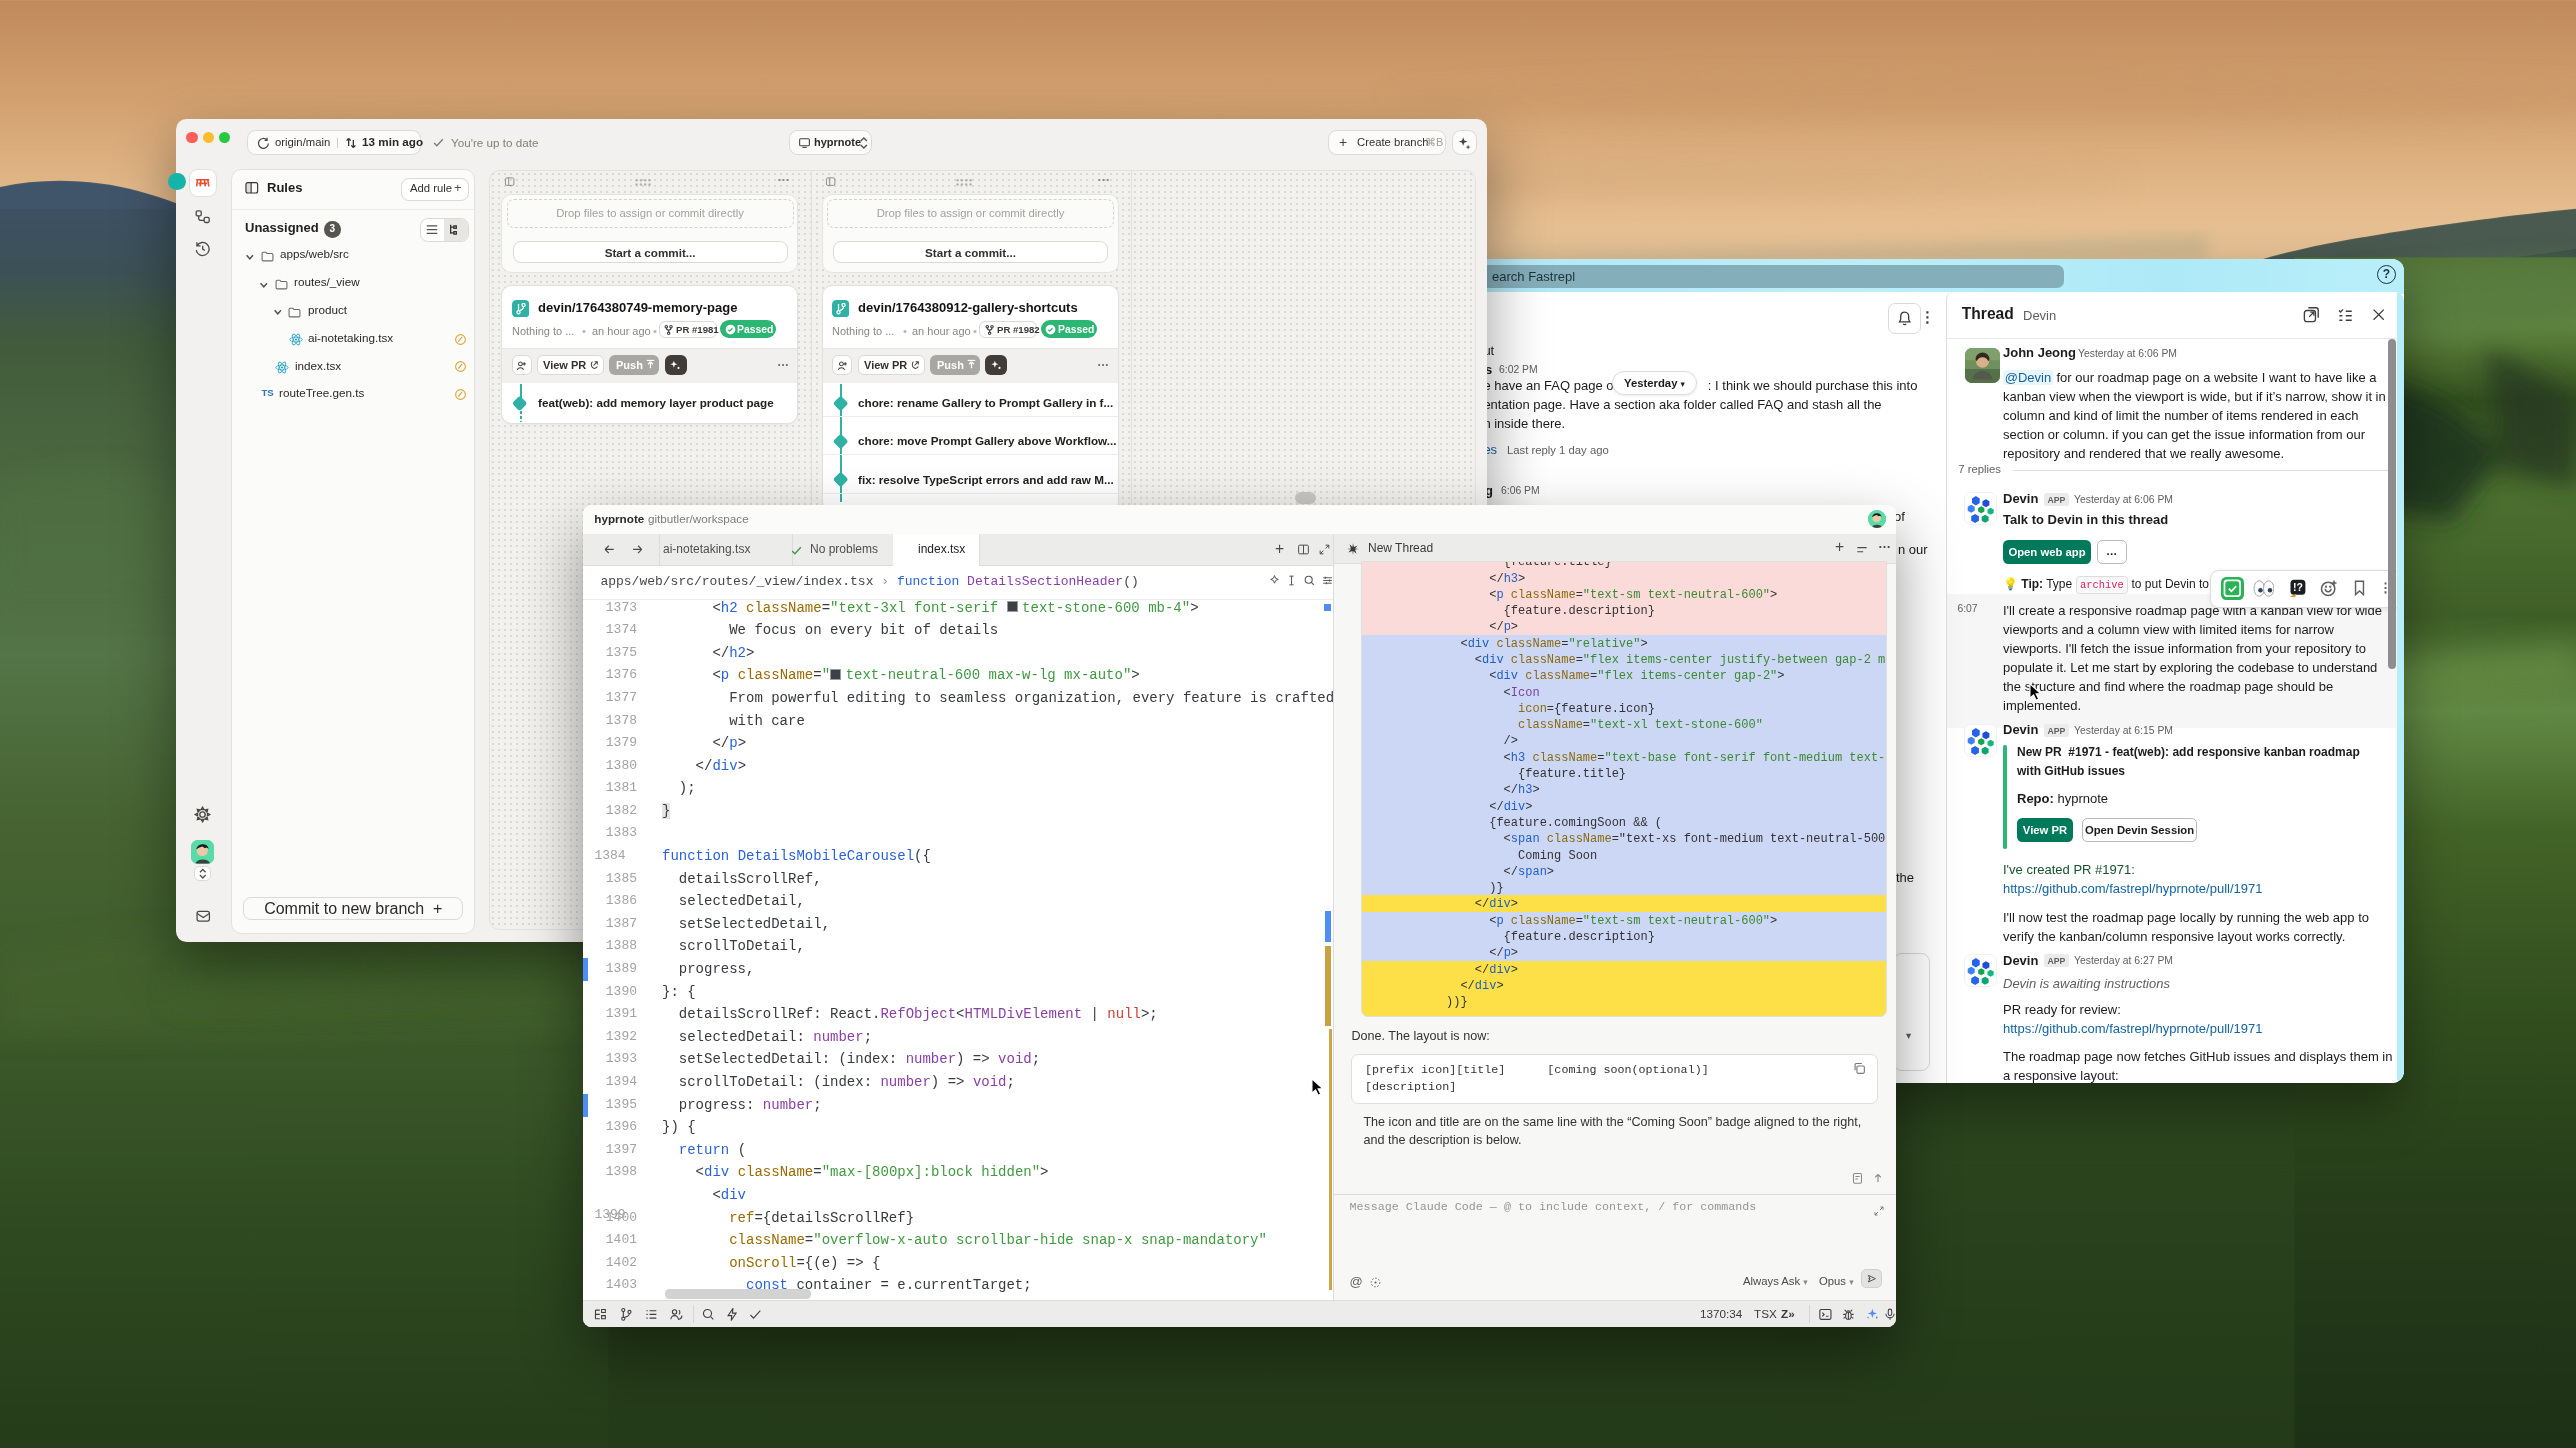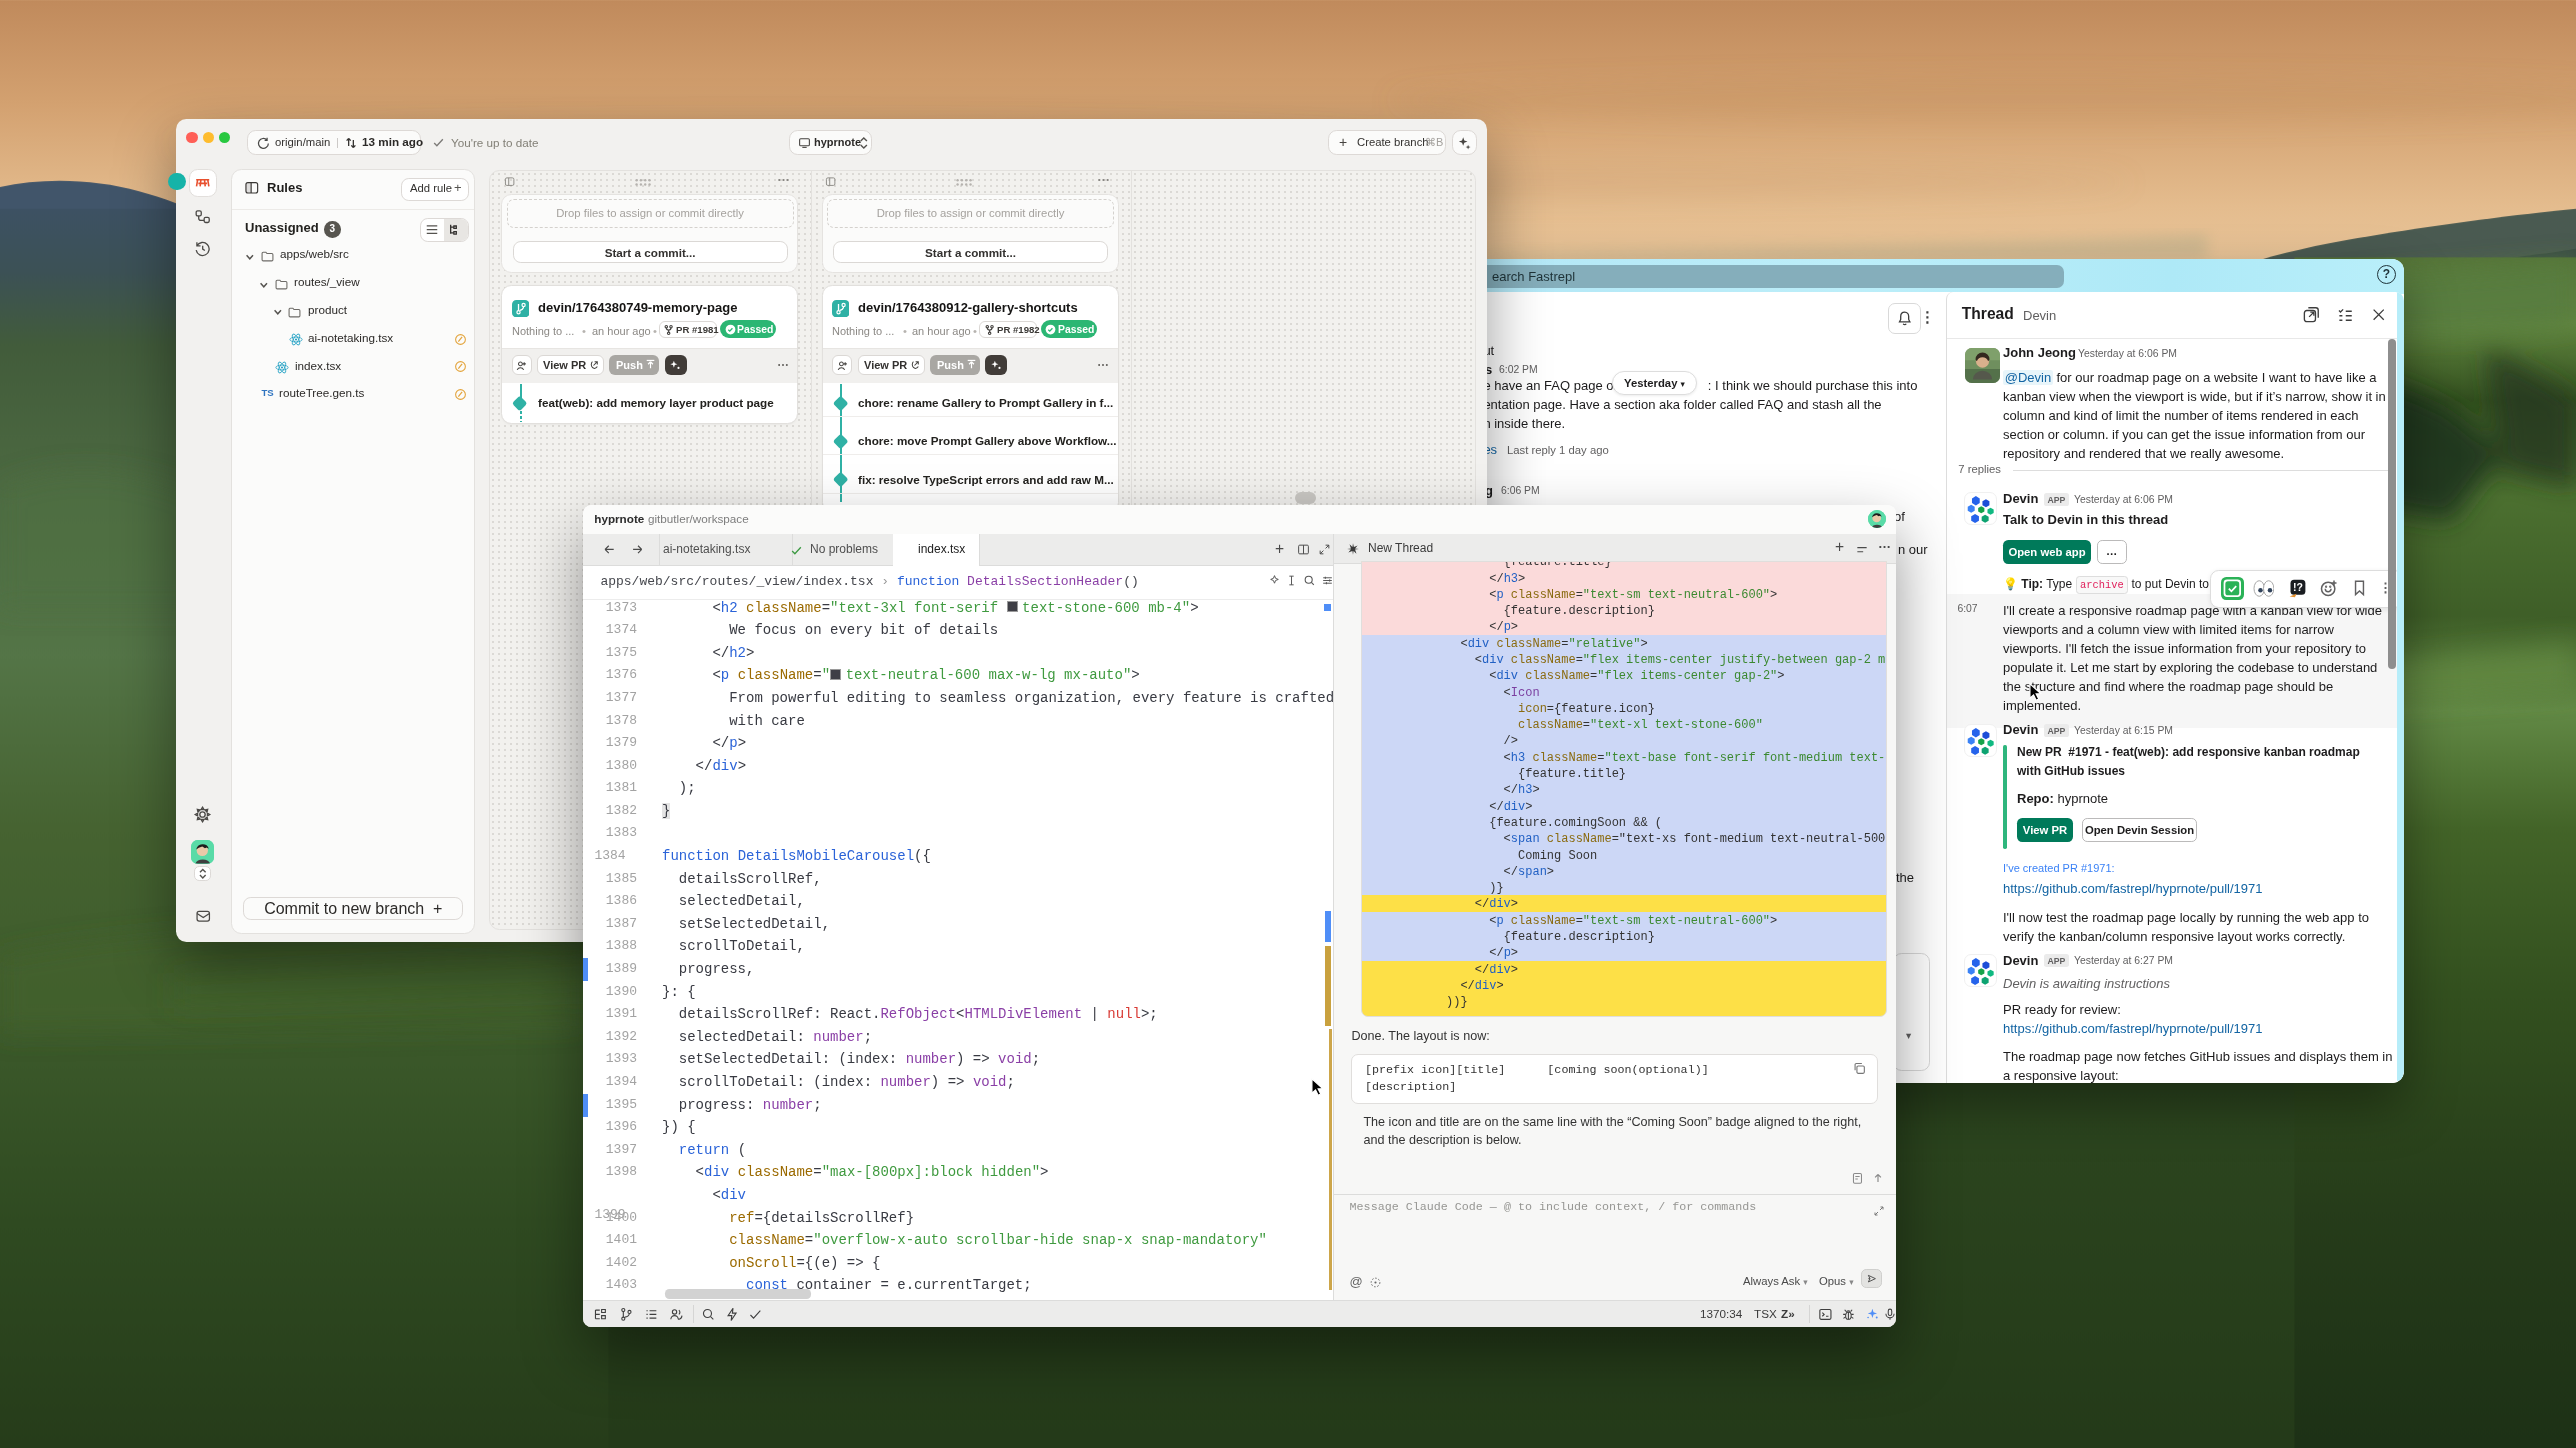--- a/index.html
+++ b/index.html
@@ -217,21 +217,21 @@
 </g>
           </svg></div>
       <span class="abs" style="left:56px;top:430px;font-size:13px;font-weight:bold;color:#1d1c1d;">Devin</span>
       <span class="abs" style="left:97px;top:432px;font-size:8.7px;font-weight:bold;color:#616061;background:#ebebeb;border-radius:2.6px;padding:1.7px 3.5px;">APP</span>
       <span class="abs" style="left:127px;top:433px;font-size:10.4px;color:#616061;text-align:center;">Yesterday at 6:15 PM</span>
       <div class="abs" style="left:56px;top:453px;width:3.5px;height:104px;background:#2eb67d;border-radius:1.7px;"></div>
       <div class="abs" style="left:70px;top:451px;width:387px;font-size:12px;line-height:19px;font-weight:bold;color:#1d1c1d;">New PR&nbsp; #1971 - feat(web): add responsive kanban roadmap<br>with GitHub issues</div>
       <div class="abs" style="left:70px;top:499px;font-size:13px;color:#1d1c1d;"><b>Repo:</b> hyprnote</div>
       <div class="abs" style="left:70px;top:526px;width:56px;height:24px;background:#007a5a;border-radius:5.2px;color:#fff;font-size:11.3px;font-weight:bold;text-align:center;line-height:24px;">View PR</div>
       <div class="abs" style="left:135px;top:526px;width:115px;height:24px;background:#fff;border:0.9px solid #bbbaba;border-radius:5.2px;color:#1d1c1d;font-size:11.3px;font-weight:bold;text-align:center;line-height:22.6px;">Open Devin Session</div>
-      <div class="abs" style="left:56px;top:570px;font-size:11px;color:#3b82f6;">I've created PR #1971:</div>
+      <div class="abs" style="left:56px;top:570px;font-size:13px;color:#14532d;">I've created PR #1971:</div>
       <div class="abs" style="left:56px;top:589px;font-size:13px;color:#1264a3;">https://github.com/fastrepl/hyprnote/pull/1971</div>
       <div class="abs" style="left:56px;top:616px;width:393px;font-size:13px;line-height:19px;color:#1d1c1d;">I'll now test the roadmap page locally by running the web app to verify the kanban/column responsive layout works correctly.</div>
 
       <div class="abs" style="left:17.4px;top:662px;width:33px;height:33px;border-radius:7px;background:#fff;border:0.9px solid #f0f0f0;"><svg width="31" height="31" viewBox="0 0 40 40">
             <g>
 <path d="M14 4 l5 3 v6 l-5 3 l-5 -3 v-6 Z" fill="#2563eb"></path>
 <path d="M27 8 l4.5 2.6 v5.2 l-4.5 2.6 l-4.5 -2.6 v-5.2 Z" fill="#1d4ed8"></path>
 <path d="M33 19 l4 2.3 v4.6 l-4 2.3 l-4 -2.3 v-4.6 Z" fill="#10b981"></path>
 <path d="M26 28 l4.5 2.6 v5.2 l-4.5 2.6 l-4.5 -2.6 v-5.2 Z" fill="#0ea371"></path>
 <path d="M13 27 l5 2.9 v5.8 l-5 2.9 l-5 -2.9 v-5.8 Z" fill="#2563eb"></path>

